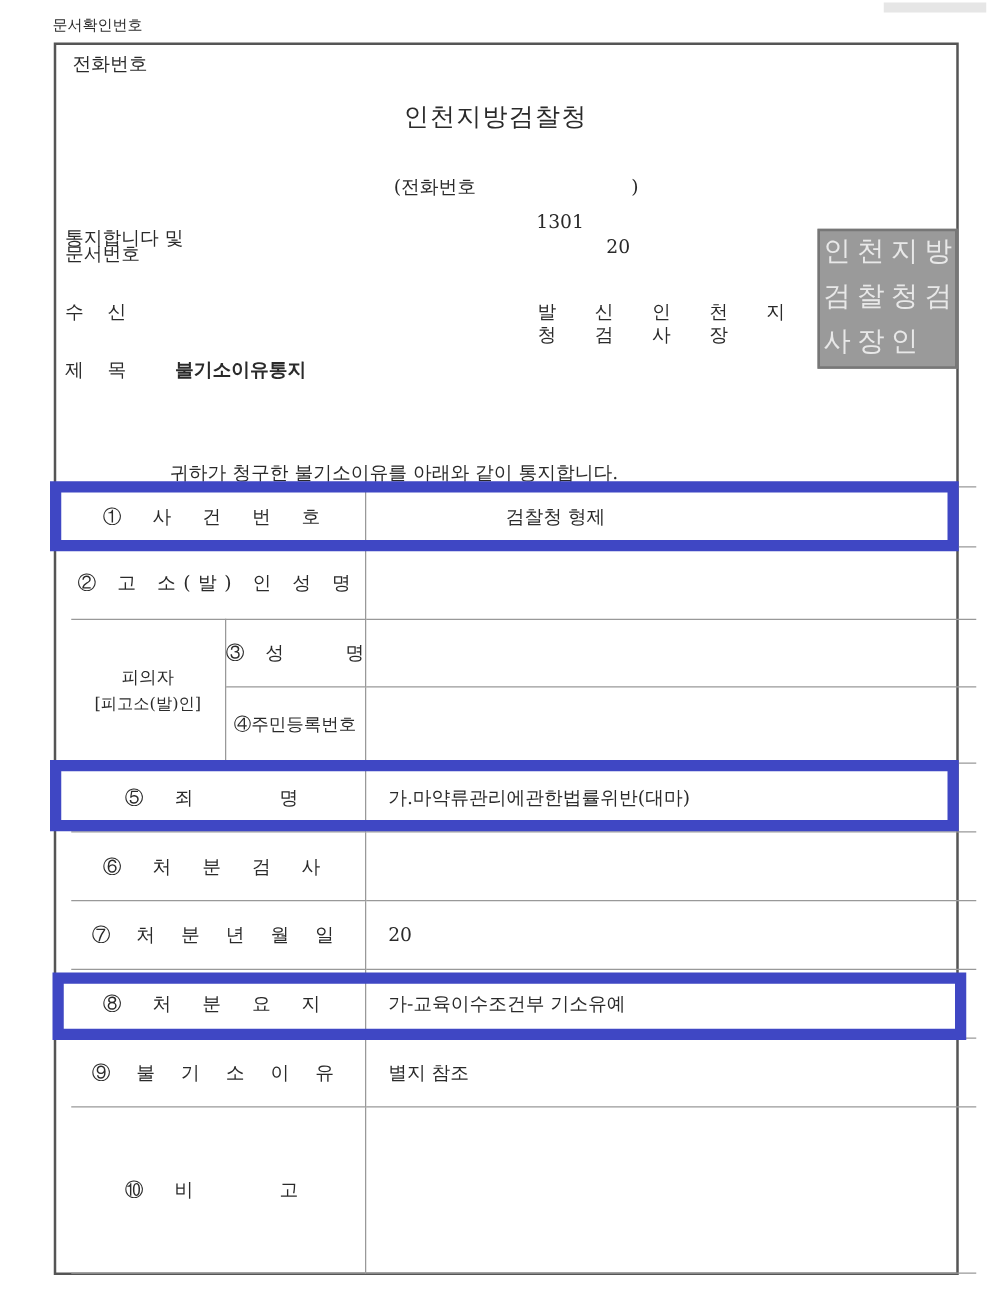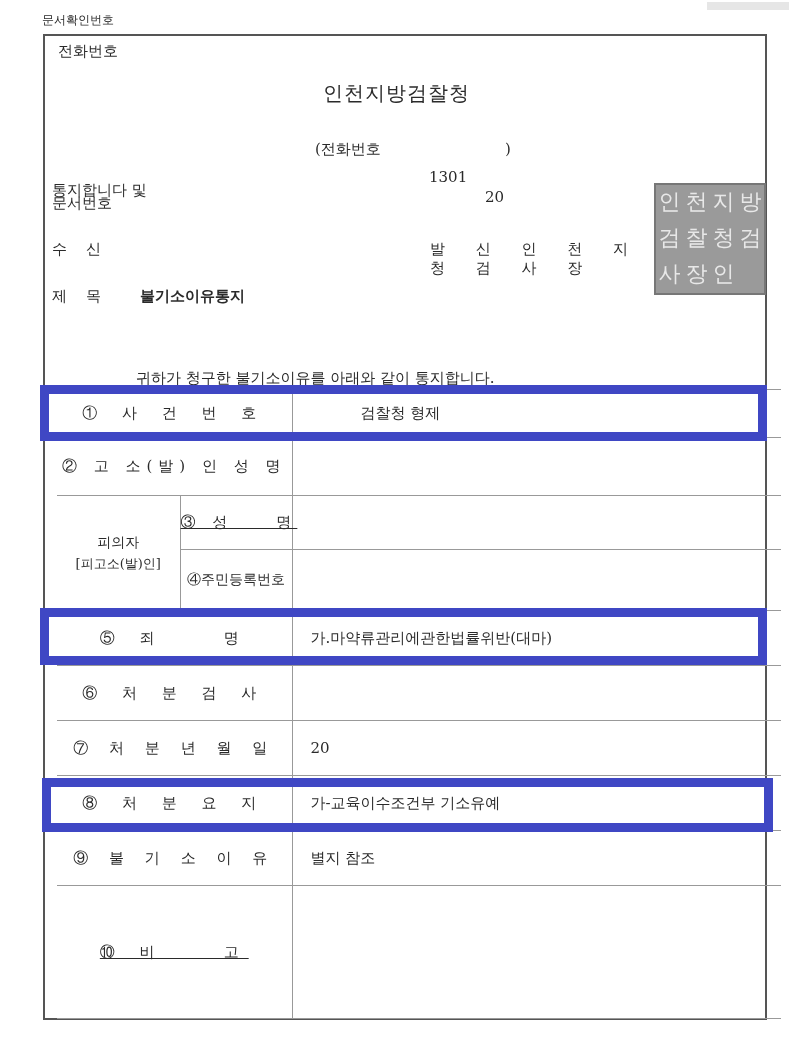--- a/index.html
+++ b/index.html
@@ -89,32 +89,32 @@
 
 <table class="grid">
   <colgroup>
     <col style="width:123px">
     <col style="width:112px">
     <col style="width:489px">
   </colgroup>
   <tbody>
       <tr style="height:48px;">
     <td colspan="2" class="lbl">① 사 건 번 호</td>
-    <td style="padding-left:68px;">검찰청        형제</td>
+    <td style="padding-left:112px;">검찰청        형제</td>
   </tr>
   <tr style="height:58px;">
     <td colspan="2" class="lbl tight" style="letter-spacing:6px;">② 고 소(발) 인 성 명</td>
     <td class="val"></td>
   </tr>
   <tr style="height:54px;">
     <td rowspan="2" style="text-align:center; font-size:14px; line-height:22px;">
       <div>피의자</div>
       <div style="font-size:13px;">[피고소(발)인]</div>
     </td>
-    <td class="lbl" style="letter-spacing:6px; white-space:pre;text-decoration:underline;">③ 성    명</td>
+    <td class="lbl" style="letter-spacing:6px; white-space:pre;">③ 성    명</td>
     <td class="val"></td>
   </tr>
   <tr style="height:61px;">
     <td class="lbl tight" style="letter-spacing:0; font-size:14px;">④주민등록번호</td>
     <td class="val"></td>
   </tr>
   <tr style="height:55px;">
     <td colspan="2" class="lbl" style="white-space:pre; letter-spacing:10px;">⑤ 죄    명</td>
     <td class="val">가.마약류관리에관한법률위반(대마)</td>
   </tr>
@@ -128,21 +128,21 @@
   </tr>
   <tr style="height:55px;">
     <td colspan="2" class="lbl">⑧ 처 분 요 지</td>
     <td class="val">가-교육이수조건부 기소유예</td>
   </tr>
   <tr style="height:55px;">
     <td colspan="2" class="lbl" style="letter-spacing:8px;">⑨ 불 기 소 이 유</td>
     <td class="val">별지 참조</td>
   </tr>
   <tr style="height:133px;">
-    <td colspan="2" class="lbl" style="white-space:pre; letter-spacing:10px;text-decoration:underline;">⑩ 비    고</td>
+    <td colspan="2" class="lbl" style="white-space:pre; letter-spacing:10px;">⑩ 비    고</td>
     <td class="val"></td>
   </tr>
 </tbody>
   </table>
 
 <div class="hl" style="left:40px; top:385px; width:727px; height:56px;"></div>
 <div class="hl" style="left:40px; top:608px; width:727px; height:57px;"></div>
 <div class="hl" style="left:42px; top:778px; width:731px; height:54px;"></div>
 
 </body></html>

